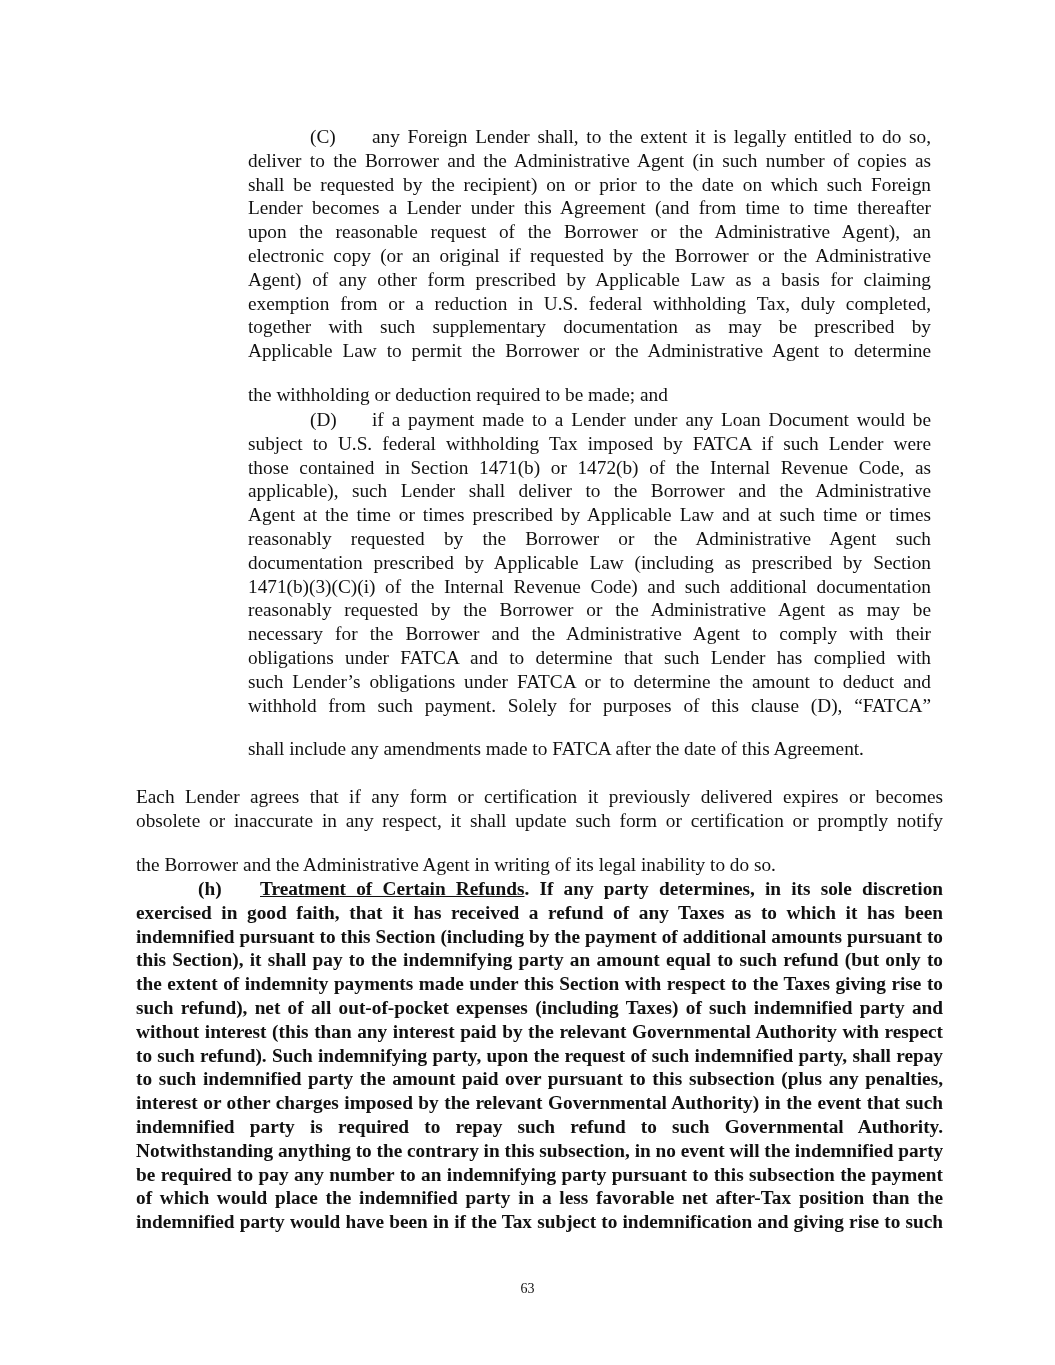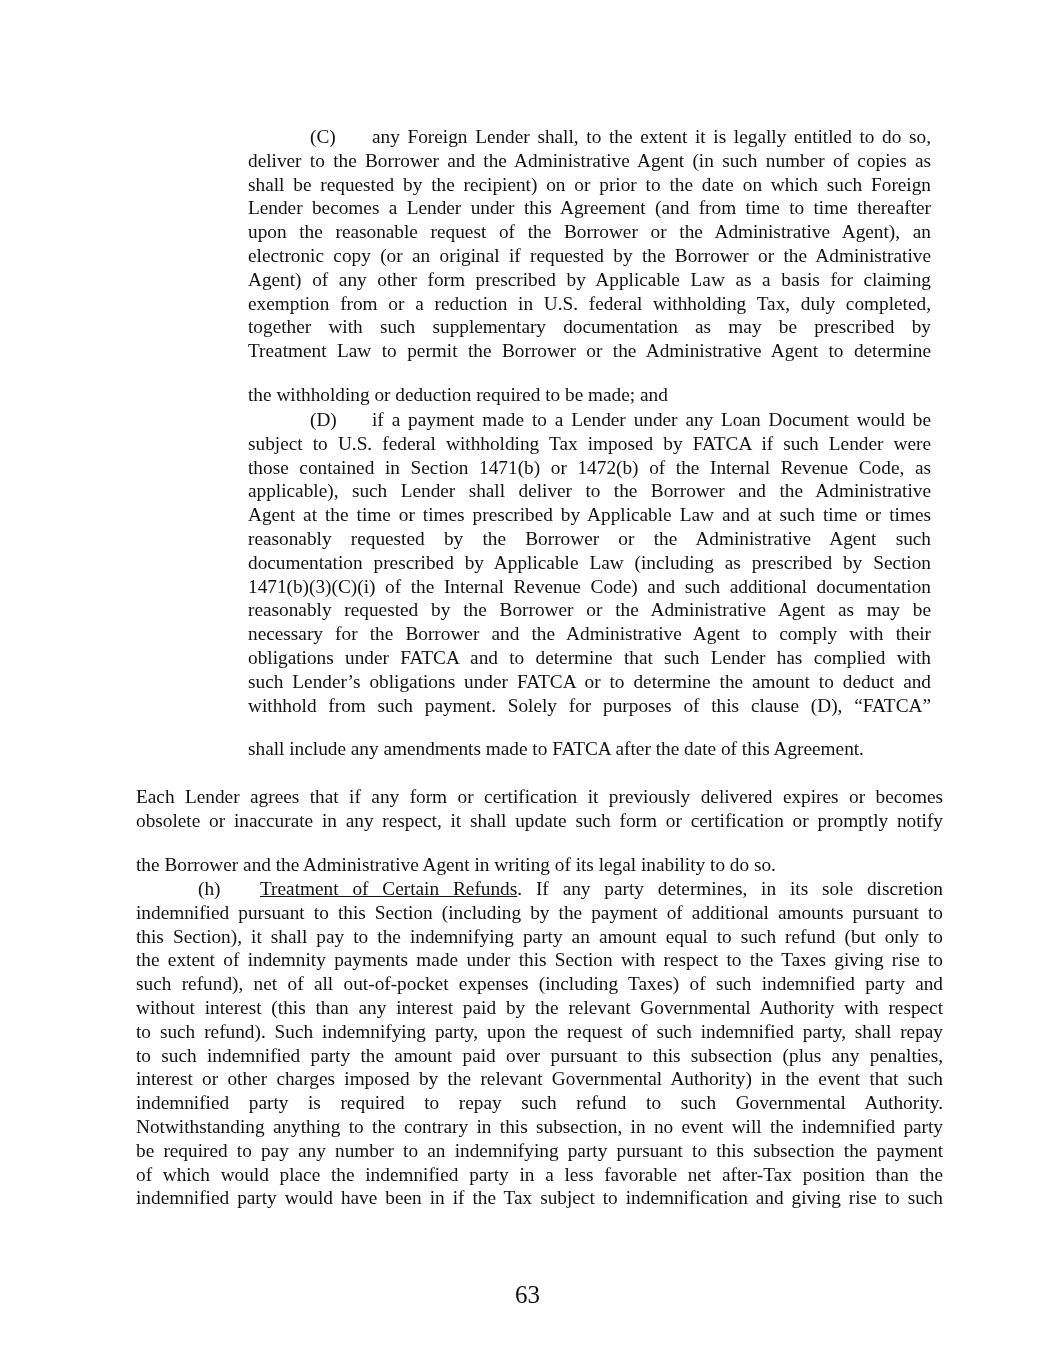--- a/index.html
+++ b/index.html
@@ -6,38 +6,38 @@
   body { width: 1055px; height: 1365px; position: relative; overflow: hidden;
          font-family: "Liberation Serif", "DejaVu Serif", serif; color: #111; }
   .page { position: absolute; left: 0; top: 0; width: 1055px; height: 1365px; }
   .para { position: absolute; font-size: 19.3px; line-height: 23.8px; text-align: justify; }
   .para .line { display: block; white-space: nowrap; text-align-last: justify; }
   .para .line.last { text-align-last: left; margin-top: 20px; }
   .indented { left: 248px; width: 683px; }
   .full { left: 136px; width: 807px; }
   .label { display: inline-block; }
   u { text-decoration: underline; }
-  .page-num { position: absolute; top: 1281px; left: 0; width: 1055px; text-align: center; font-size: 25px; }
+  .page-num { position: absolute; top: 1281px; left: 0; width: 1055px; text-align: center; font-size: 14px; }
 </style>
 </head>
 <body>
 
 <div class="page">
 
   <div class="para indented" style="top:125px;">
     <span class="line"><span style="display:inline-block;width:62px;"></span><span class="label" style="width:62px;">(C)</span><span>any Foreign Lender shall, to the extent it is legally entitled to do so,</span></span>
     <span class="line">deliver to the Borrower and the Administrative Agent (in such number of copies as</span>
     <span class="line">shall be requested by the recipient) on or prior to the date on which such Foreign</span>
     <span class="line">Lender becomes a Lender under this Agreement (and from time to time thereafter</span>
     <span class="line">upon the reasonable request of the Borrower or the Administrative Agent), an</span>
     <span class="line">electronic copy (or an original if requested by the Borrower or the Administrative</span>
     <span class="line">Agent) of any other form prescribed by Applicable Law as a basis for claiming</span>
     <span class="line">exemption from or a reduction in U.S. federal withholding Tax, duly completed,</span>
     <span class="line">together with such supplementary documentation as may be prescribed by</span>
-    <span class="line">Treatment Law to permit the Borrower or the Administrative Agent to determine</span>
+    <span class="line">Applicable Law to permit the Borrower or the Administrative Agent to determine</span>
     <span class="line last">the withholding or deduction required to be made; and</span>
   </div>
 
   <div class="para indented" style="top:408px;">
     <span class="line"><span style="display:inline-block;width:62px;"></span><span class="label" style="width:62px;">(D)</span><span>if a payment made to a Lender under any Loan Document would be</span></span>
     <span class="line">subject to U.S. federal withholding Tax imposed by FATCA if such Lender were</span>
     <span class="line">those contained in Section 1471(b) or 1472(b) of the Internal Revenue Code, as</span>
     <span class="line">applicable), such Lender shall deliver to the Borrower and the Administrative</span>
     <span class="line">Agent at the time or times prescribed by Applicable Law and at such time or times</span>
     <span class="line">reasonably requested by the Borrower or the Administrative Agent such</span>
@@ -50,22 +50,23 @@
     <span class="line">withhold from such payment. Solely for purposes of this clause (D), “FATCA”</span>
     <span class="line last">shall include any amendments made to FATCA after the date of this Agreement.</span>
   </div>
 
   <div class="para full" style="top:785px;">
     <span class="line">Each Lender agrees that if any form or certification it previously delivered expires or becomes</span>
     <span class="line">obsolete or inaccurate in any respect, it shall update such form or certification or promptly notify</span>
     <span class="line last">the Borrower and the Administrative Agent in writing of its legal inability to do so.</span>
   </div>
 
-  <div class="para full" style="top:877px;">
+  <div class="para full" style="top:877px;font-weight:bold;">
     <span class="line"><span style="display:inline-block;width:62px;"></span><span class="label" style="width:62px;">(h)</span><u>Treatment of Certain Refunds</u><span>. If any party determines, in its sole discretion</span></span>
+    <span class="line">exercised in good faith, that it has received a refund of any Taxes as to which it has been</span>
     <span class="line">indemnified pursuant to this Section (including by the payment of additional amounts pursuant to</span>
     <span class="line">this Section), it shall pay to the indemnifying party an amount equal to such refund (but only to</span>
     <span class="line">the extent of indemnity payments made under this Section with respect to the Taxes giving rise to</span>
     <span class="line">such refund), net of all out-of-pocket expenses (including Taxes) of such indemnified party and</span>
     <span class="line">without interest (this than any interest paid by the relevant Governmental Authority with respect</span>
     <span class="line">to such refund). Such indemnifying party, upon the request of such indemnified party, shall repay</span>
     <span class="line">to such indemnified party the amount paid over pursuant to this subsection (plus any penalties,</span>
     <span class="line">interest or other charges imposed by the relevant Governmental Authority) in the event that such</span>
     <span class="line">indemnified party is required to repay such refund to such Governmental Authority.</span>
     <span class="line">Notwithstanding anything to the contrary in this subsection, in no event will the indemnified party</span>

